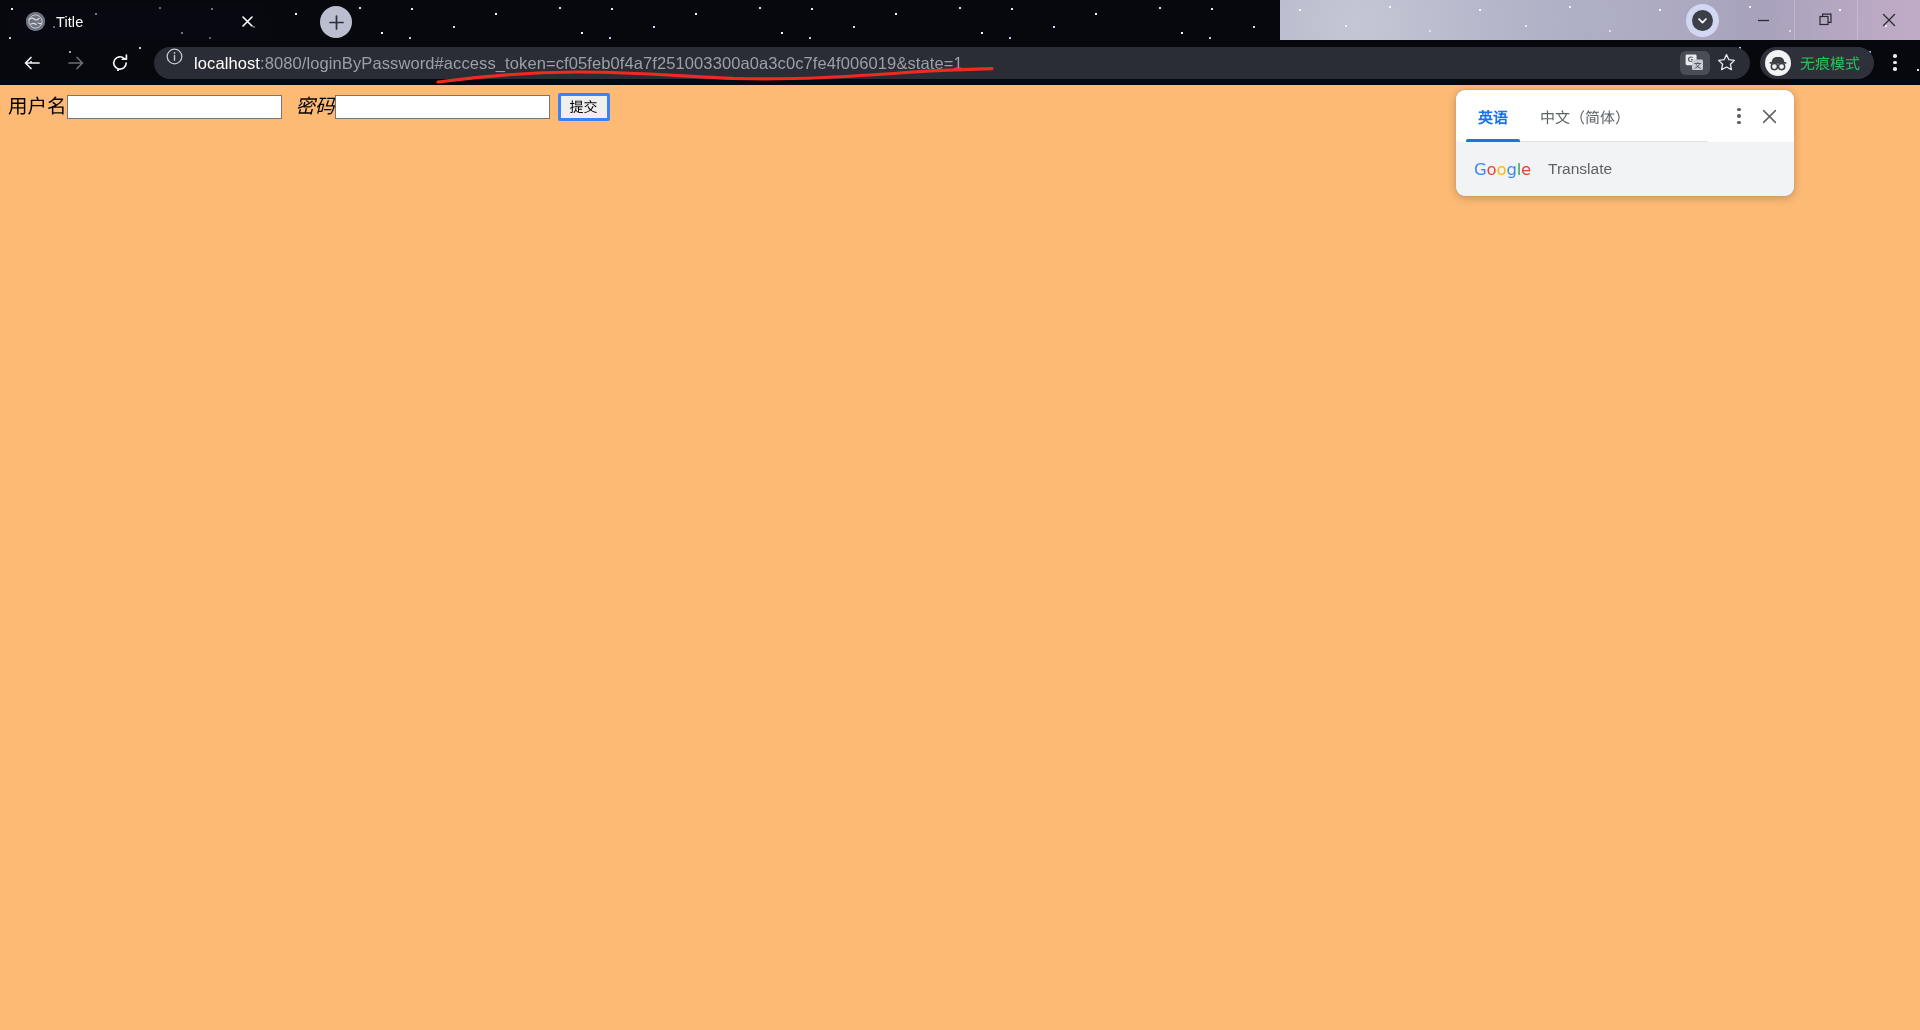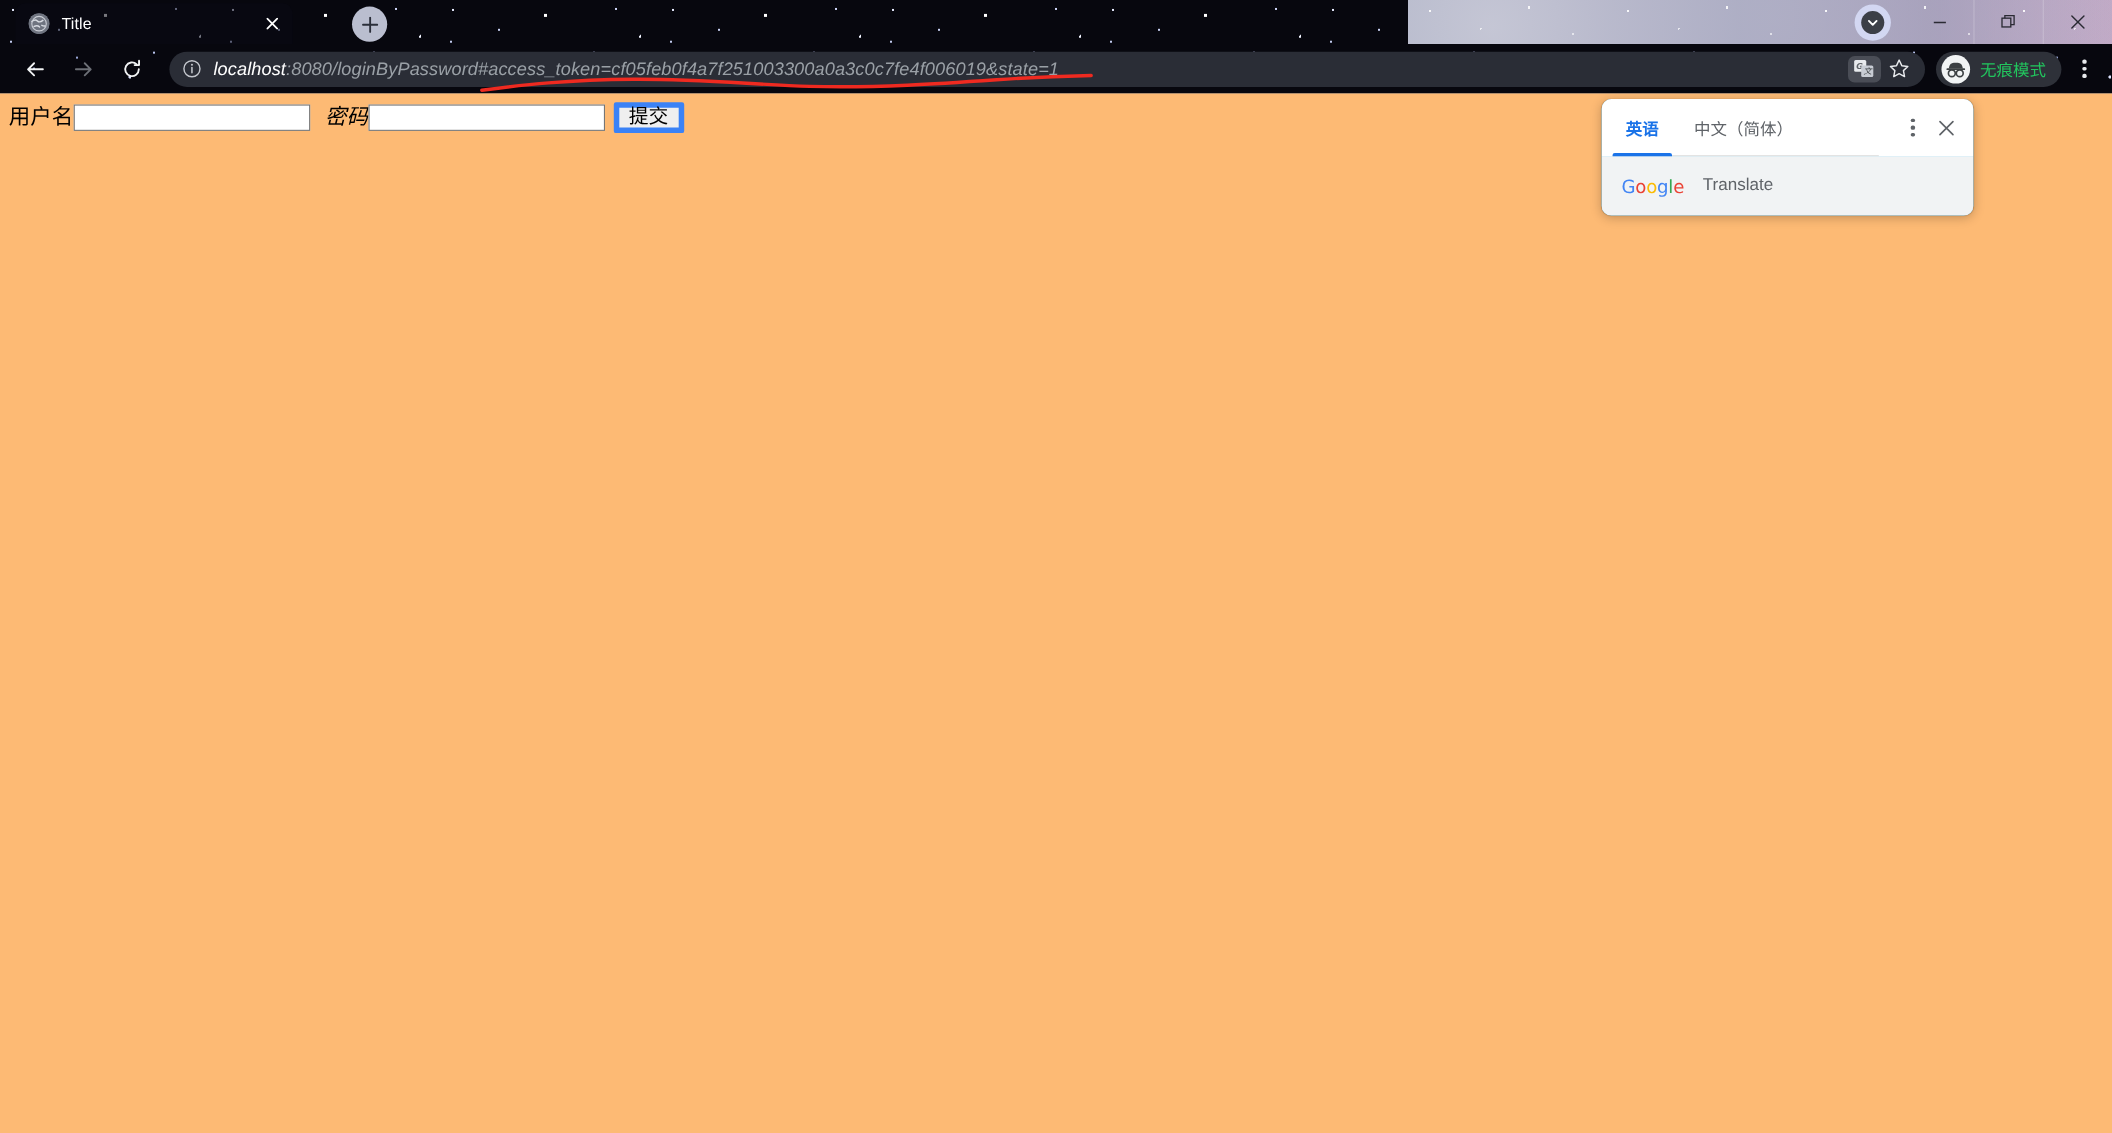--- a/index.html
+++ b/index.html
@@ -193,26 +193,24 @@
   .nav-btn.disabled { color: #6c6f76; }
   .nav-btn:first-child { margin-left: 14px; }
 
   .omnibox {
     flex: 1 1 auto;
     height: 32px;
     margin: 0 10px 0 16px;
     background: #2a2d36;
     border-radius: 16px;
     display: flex;
-    align-items: center;
     padding: 0 6px 0 10px;
     box-sizing: border-box;
     position: relative;
     min-width: 0;
-    font-style: italic;
   }
   .info-icon {
     width: 20px; height: 20px;
     flex: 0 0 auto;
     color: #c3c6cc;
     display: flex;
     align-items: center;
     justify-content: center;
   }
   .omnibox-url {
@@ -337,23 +335,23 @@
     padding: 1px 3px;
     outline: none;
     border-radius: 0;
     font-family: "Liberation Sans", sans-serif;
   }
   .gap-label { margin-left: 14px; font-style: italic; }
   .submit-btn {
     margin-left: 8px;
     height: 28px;
     padding: 0 9px;
-    font-size: 18px;
+    font-size: 14px;
     background: #efefef;
-    border: 5px solid #3b82f6;
+    border: 3px solid #3b82f6;
     border-radius: 2px;
     color: #000;
     box-sizing: border-box;
     font-family: "DejaVu Sans", "Liberation Sans", sans-serif;
     line-height: 1;
     cursor: default;
   }
 
   
   .translate-popup {

